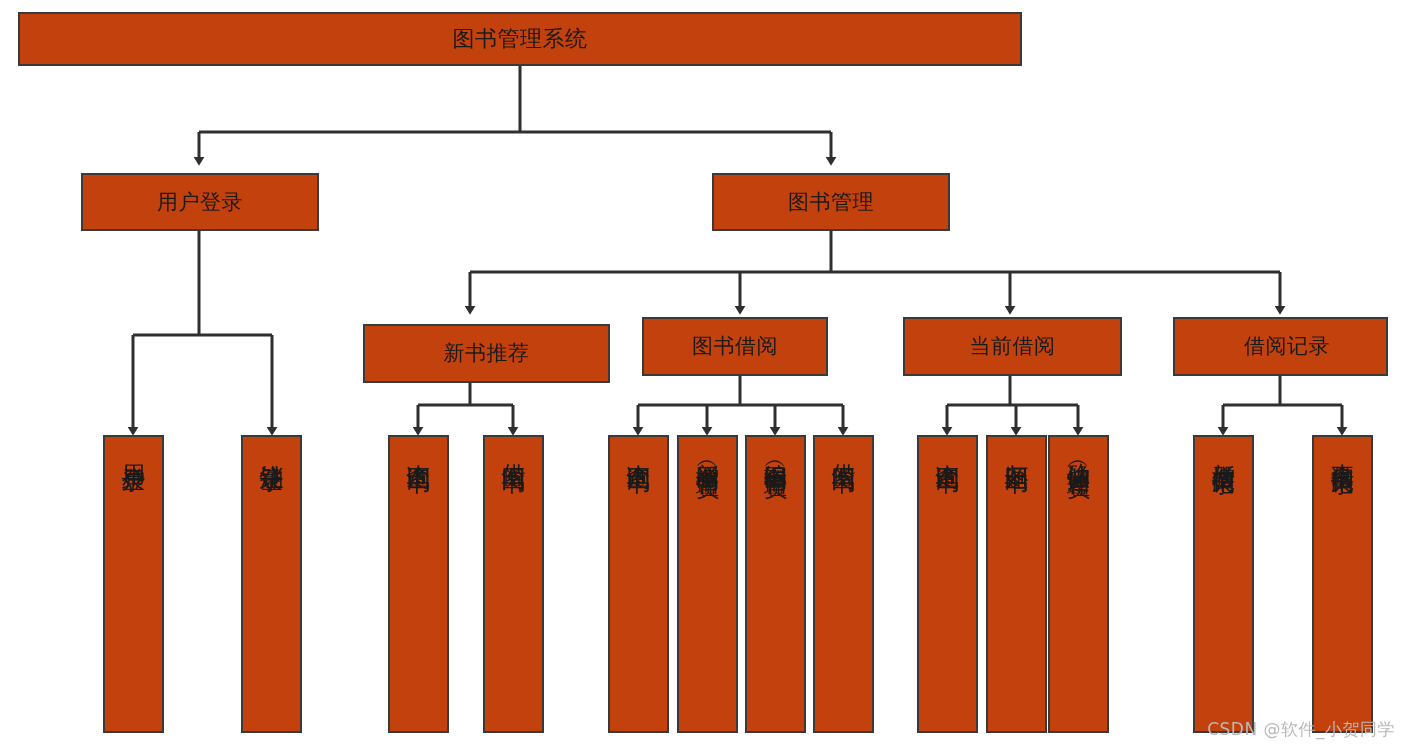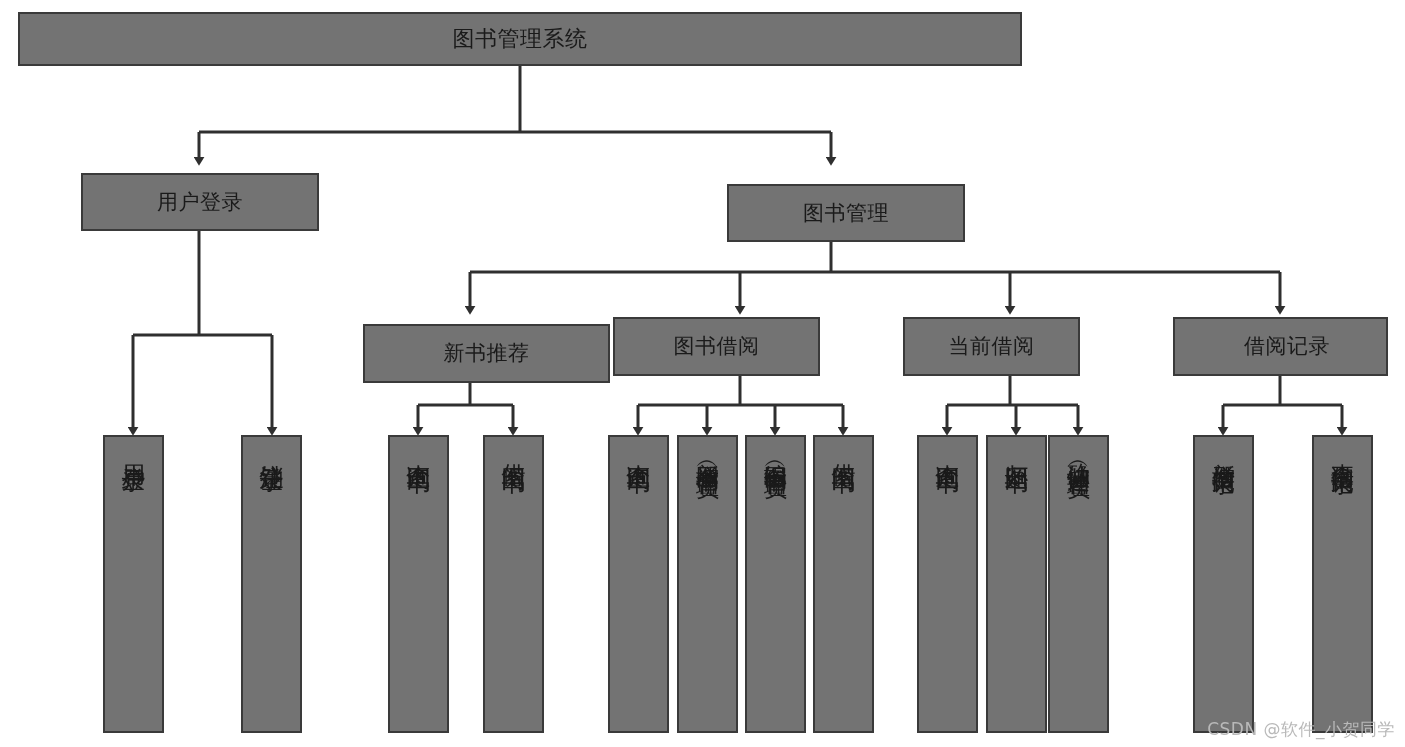--- a/index.html
+++ b/index.html
@@ -22,21 +22,21 @@
     position: absolute;
     left: 0;
     top: 0;
     width: 1405px;
     height: 747px;
     pointer-events: none;
   }
   .node {
     position: absolute;
     box-sizing: border-box;
-    background: #737373;
+    background: #c2410c;
     border: 2px solid #3a3a3a;
     display: flex;
     align-items: center;
     justify-content: center;
     color: #1a1a1a;
     z-index: 2;
   }
   .node-label {
     display: block;
     text-align: center;
@@ -135,31 +135,31 @@
     </g>
   </svg>
 
   <div class="node horiz root" style="left:18px; top:12px; width:1004px; height:54px;">
     <span class="node-label">图书管理系统</span>
   </div>
 
   <div class="node horiz" style="left:81px; top:173px; width:238px; height:58px;">
     <span class="node-label">用户登录</span>
   </div>
-  <div class="node horiz" style="left:727px; top:173px; width:238px; height:58px;margin-top:11px;">
+  <div class="node horiz" style="left:712px; top:173px; width:238px; height:58px;">
     <span class="node-label">图书管理</span>
   </div>
 
   <div class="node horiz" style="left:363px; top:324px; width:247px; height:59px;">
     <span class="node-label">新书推荐</span>
   </div>
-  <div class="node horiz" style="left:613px; top:317px; width:207px; height:59px;">
+  <div class="node horiz" style="left:642px; top:317px; width:186px; height:59px;">
     <span class="node-label">图书借阅</span>
   </div>
-  <div class="node horiz" style="left:903px; top:317px; width:177px; height:59px;">
+  <div class="node horiz" style="left:903px; top:317px; width:219px; height:59px;">
     <span class="node-label">当前借阅</span>
   </div>
   <div class="node horiz" style="left:1173px; top:317px; width:215px; height:59px;padding-left:13px;">
     <span class="node-label">借阅记录</span>
   </div>
 
   <div class="node vert" style="left:103px; top:435px; width:61px; height:298px;">
     <span class="node-label">用户登录</span>
   </div>
   <div class="node vert" style="left:241px; top:435px; width:61px; height:298px;">

